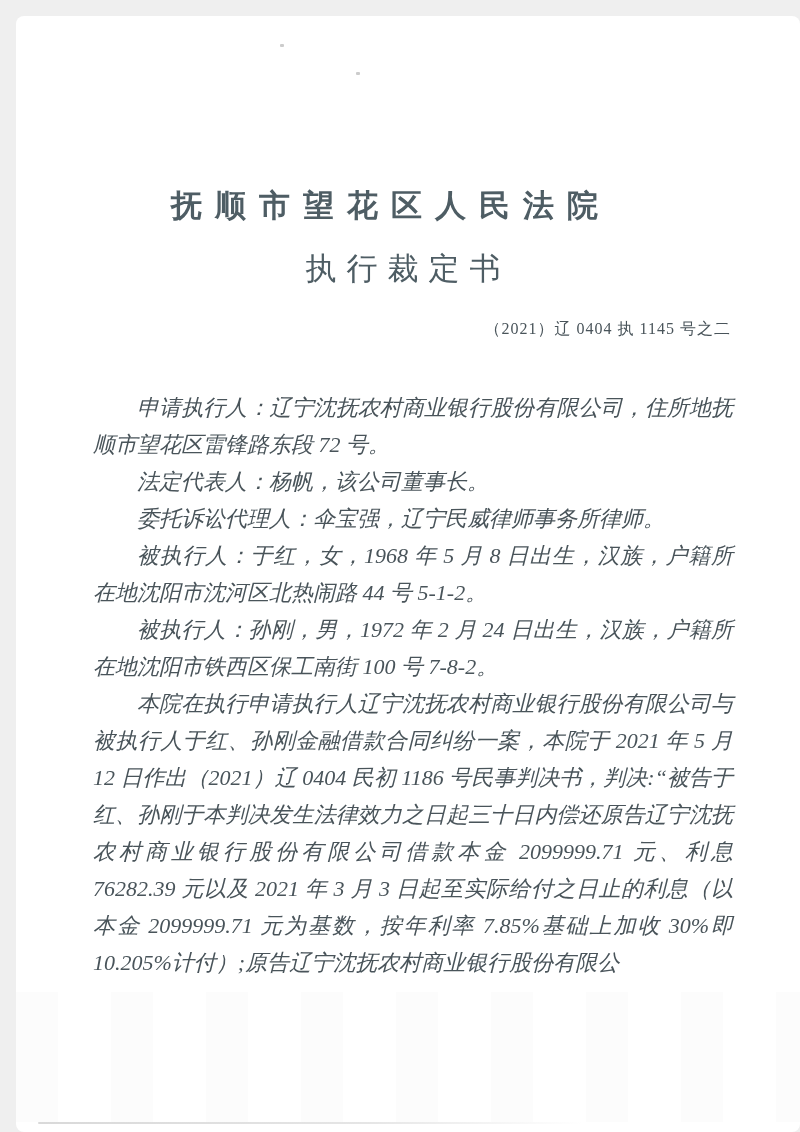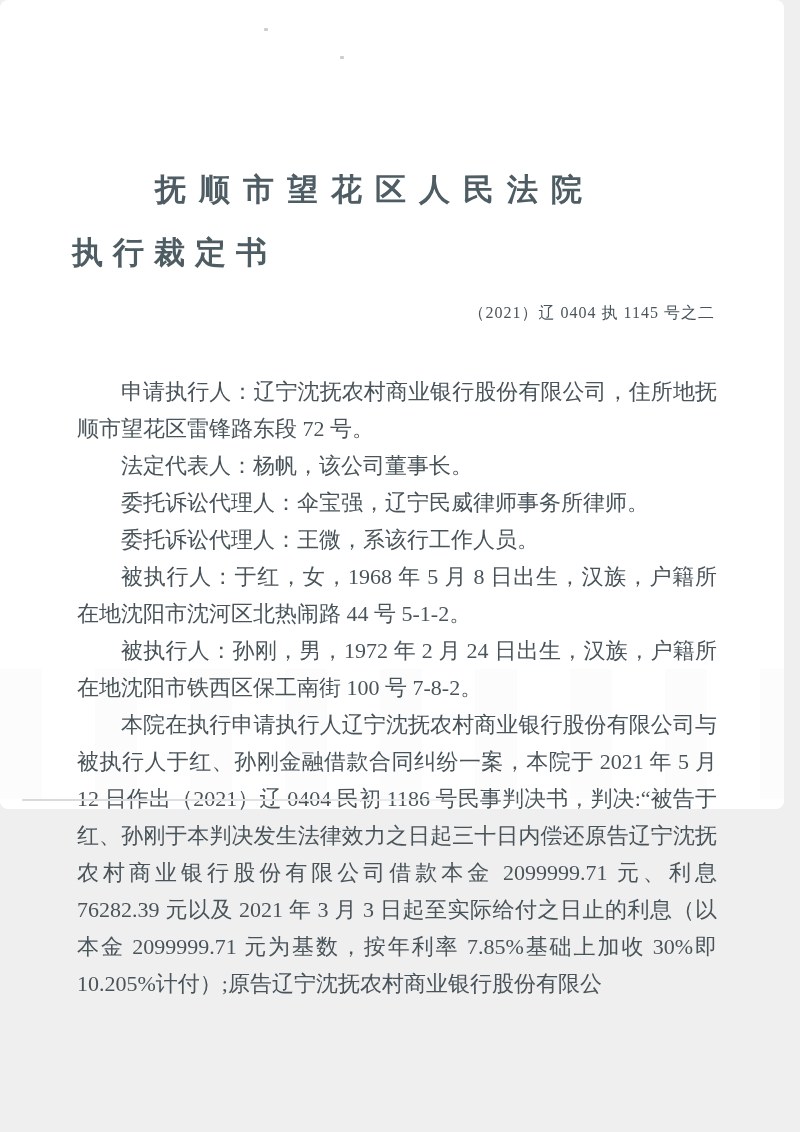--- a/index.html
+++ b/index.html
@@ -11,22 +11,22 @@
     width: 800px;
     height: 1132px;
     background: #efefef;
     overflow: hidden;
     font-family: "Liberation Serif", "DejaVu Serif", serif;
   }
   .paper {
     position: relative;
     box-sizing: border-box;
     width: 784px;
-    height: 809px;
-    margin: 0;
+    height: 1116px;
+    margin: 16px;
     background: #ffffff;
     border-radius: 8px;
     padding: 170px 67px 0 77px;
   }
   .court-name {
     position: relative;
     left: -22px;
     margin: 0;
     height: 40px;
     line-height: 40px;
@@ -36,42 +36,43 @@
     letter-spacing: 13px;
     color: #4e5d64;
     white-space: nowrap;
   }
   .doc-title {
     position: relative;
     left: -5px;
     margin: 23px 0 0 0;
     height: 40px;
     line-height: 40px;
-    text-align: left;
+    text-align: center;
     font-size: 31px;
-    font-weight: 700;
+    font-weight: 400;
     letter-spacing: 10px;
     color: #4e5d64;
     white-space: nowrap;
   }
   .case-number {
     margin-top: 27px;
     line-height: 26px;
     text-align: right;
     padding-right: 2px;
     font-size: 16px;
     letter-spacing: 1px;
     color: #49545a;
   }
   .doc-body {
     margin-top: 47px;
     font-size: 22px;
     line-height: 37px;
     color: #49545a;
     text-align: justify;
+    font-style: italic;
   }
   .doc-body p {
     margin: 0;
     text-indent: 2em;
   }
   
   .speck {
     position: absolute;
     width: 4px;
     height: 3px;
@@ -115,21 +116,20 @@
   <h1 class="court-name">抚顺市望花区人民法院</h1>
 
   <h2 class="doc-title">执行裁定书</h2>
 
   <div class="case-number">（2021）辽 0404 执 1145 号之二</div>
 
   <div class="doc-body">
     <p>申请执行人：辽宁沈抚农村商业银行股份有限公司，住所地抚顺市望花区雷锋路东段 72 号。</p>
     <p>法定代表人：杨帆，该公司董事长。</p>
     <p>委托诉讼代理人：伞宝强，辽宁民威律师事务所律师。</p>
-    <p>委托诉讼代理人：王微，系该行工作人员。</p>
     <p>被执行人：于红，女，1968 年 5 月 8 日出生，汉族，户籍所在地沈阳市沈河区北热闹路 44 号 5-1-2。</p>
     <p>被执行人：孙刚，男，1972 年 2 月 24 日出生，汉族，户籍所在地沈阳市铁西区保工南街 100 号 7-8-2。</p>
     <p>本院在执行申请执行人辽宁沈抚农村商业银行股份有限公司与被执行人于红、孙刚金融借款合同纠纷一案，本院于 2021 年 5 月 12 日作出（2021）辽 0404 民初 1186 号民事判决书，判决:“被告于红、孙刚于本判决发生法律效力之日起三十日内偿还原告辽宁沈抚农村商业银行股份有限公司借款本金 2099999.71 元、利息 76282.39 元以及 2021 年 3 月 3 日起至实际给付之日止的利息（以本金 2099999.71 元为基数，按年利率 7.85%基础上加收 30%即 10.205%计付）;原告辽宁沈抚农村商业银行股份有限公</p>
   </div>
 
   <div class="bottom-noise"></div>
   <div class="edge-line"></div>
 
 </div>
 

